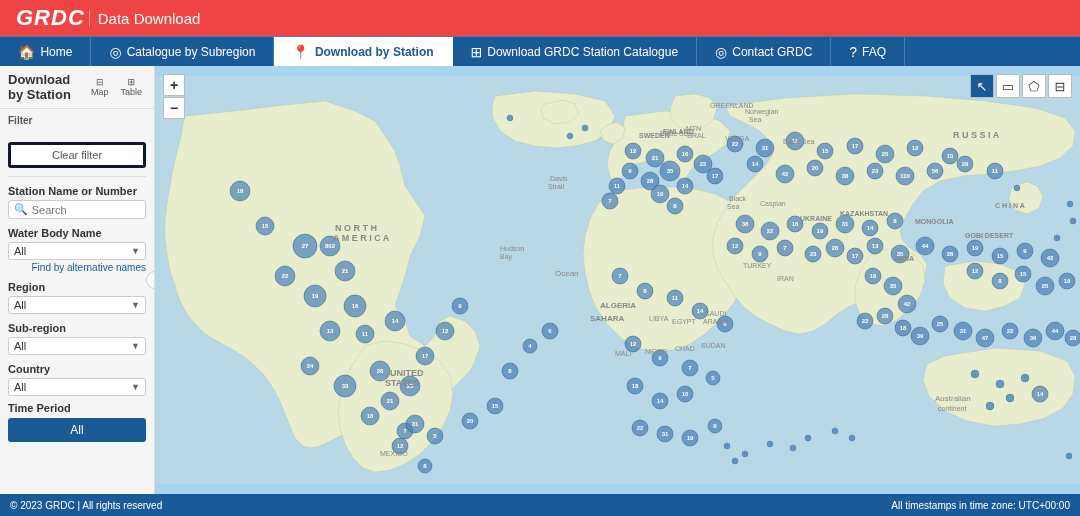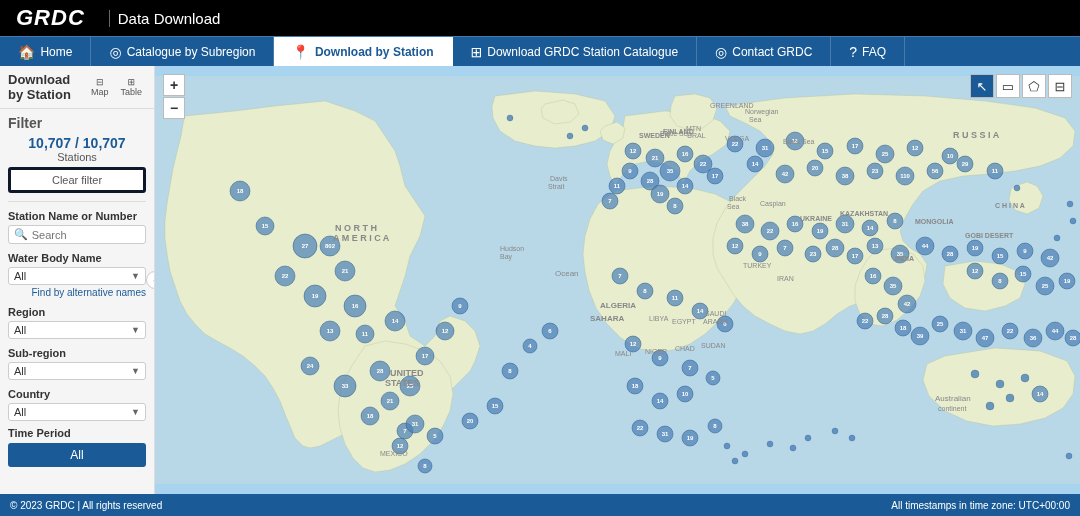--- a/index.html
+++ b/index.html
@@ -1,25 +1,25 @@
 <!DOCTYPE html>
 <html><head>
   <meta charset="utf-8">
   <style>
     * { margin: 0; padding: 0; box-sizing: border-box; }
     body { font-family: Arial, sans-serif; font-size: 13px; background: #fff; overflow: hidden; width: 1080px; height: 516px; }
 
     
     #header {
-      background: #000000;
+      background: #ef4444;
       height: 36px;
       display: flex;
       align-items: center;
       padding: 0 16px;
-      gap: 24px;
+      gap: 4px;
     }
     #logo {
       font-size: 22px;
       font-weight: 900;
       color: #fff;
       letter-spacing: 1px;
       font-style: italic;
     }
     #header-title {
       color: #fff;
@@ -116,24 +116,24 @@
       justify-content: center;
       cursor: pointer;
       font-size: 10px;
       z-index: 10;
     }
 
     .filter-section {
       padding: 6px 8px;
     }
     .filter-label {
-      font-size: 14px;
+      font-size: 10px;
       font-weight: bold;
       color: #555;
-      margin-bottom: 4px;
+      margin-bottom: 16px;
     }
     .station-count {
       text-align: center;
       margin-bottom: 4px;
     }
     .station-count .count {
       font-size: 14px;
       font-weight: bold;
       color: #1a5a96;
     }
@@ -357,28 +357,20 @@
           <span>⊞</span>
           <span>Table</span>
         </button>
       </div>
     </div>
 
     <div class="sidebar-collapse">‹</div>
 
     <div class="filter-section">
       <div class="filter-label">Filter</div>
-      <div class="station-count">
-        <div class="count">
-          <span>10,707</span>
-          <span> / </span>
-          <span>10,707</span>
-        </div>
-        <div class="label">Stations</div>
-      </div>
       <button class="clear-filter-btn">Clear filter</button>
 
       <hr class="divider">
 
       <div class="field-label">Station Name or Number</div>
       <div class="search-box">
         <span class="search-icon">🔍</span>
         <input type="text" placeholder="Search" style="">
       </div>
 

